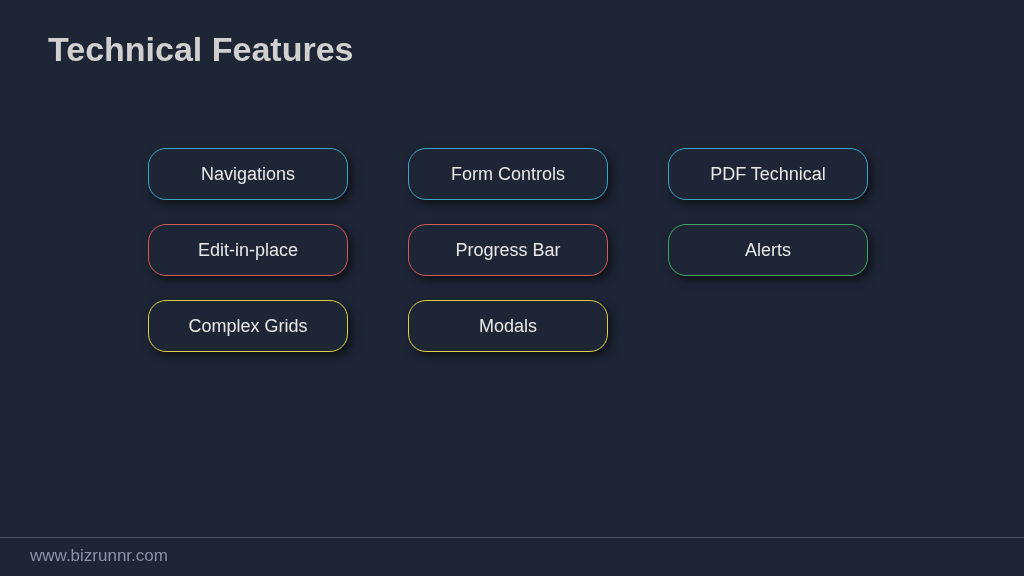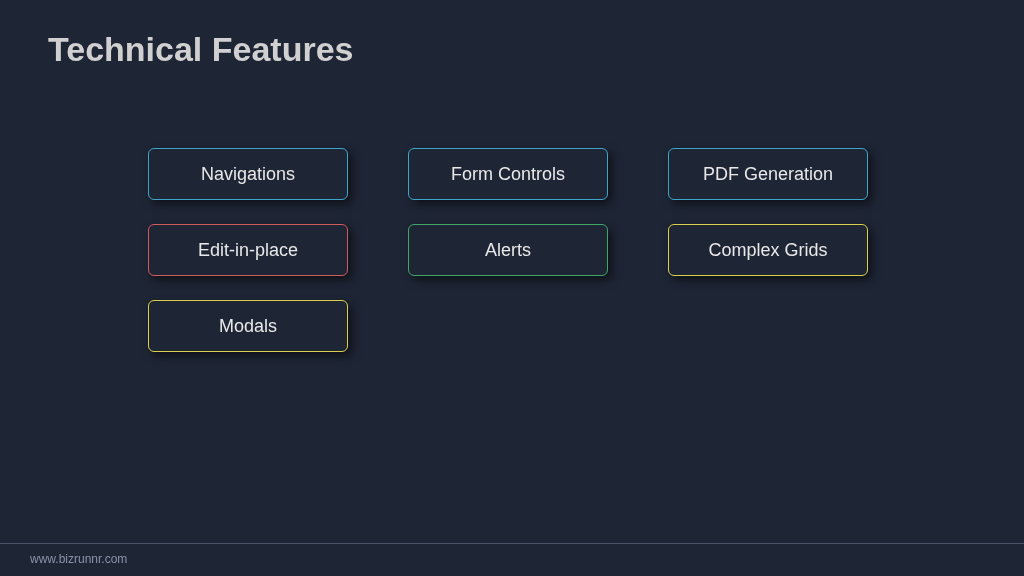--- a/index.html
+++ b/index.html
@@ -22,21 +22,21 @@
       grid-template-columns: repeat(3, 200px);
       grid-template-rows: repeat(4, 52px);
       column-gap: 60px;
       row-gap: 24px;
       position: absolute;
       left: 148px;
       top: 148px;
     }
     .feature-box {
       border: 1.5px solid;
-      border-radius: 6px;
+      border-radius: 18px;
       display: flex;
       align-items: center;
       justify-content: center;
       color: #e8e8e8;
       font-size: 18px;
       font-weight: 400;
       box-shadow: 4px 4px 10px rgba(0,0,0,0.55);
       background: transparent;
     }
     .cyan   { border-color: #3da6c4; }
@@ -44,34 +44,35 @@
     .green  { border-color: #3ea668; }
     .yellow { border-color: #d8d048; }
     .footer {
       position: absolute;
       bottom: 0;
       left: 0;
       width: 100%;
       border-top: 1px solid #4a5268;
       padding: 8px 0 10px 30px;
       color: #8a92a8;
-      font-size: 12px;
+      font-size: 17px;
     }
   </style>
 </head>
 <body>
 
 <h1 class="slide-title">Technical Features</h1>
 
 <div class="grid">
   <div class="feature-box cyan">Navigations</div>
   <div class="feature-box cyan">Form Controls</div>
-  <div class="feature-box cyan">PDF Generation</div>
+  <div class="feature-box cyan">PDF Technical</div>
 
   <div class="feature-box red">Edit-in-place</div>
+  <div class="feature-box red">Progress Bar</div>
 
   <div class="feature-box green">Alerts</div>
 
   <div class="feature-box yellow">Complex Grids</div>
   <div class="feature-box yellow">Modals</div>
 </div>
 
 <div class="footer">www.bizrunnr.com</div>
 
 </body></html>

